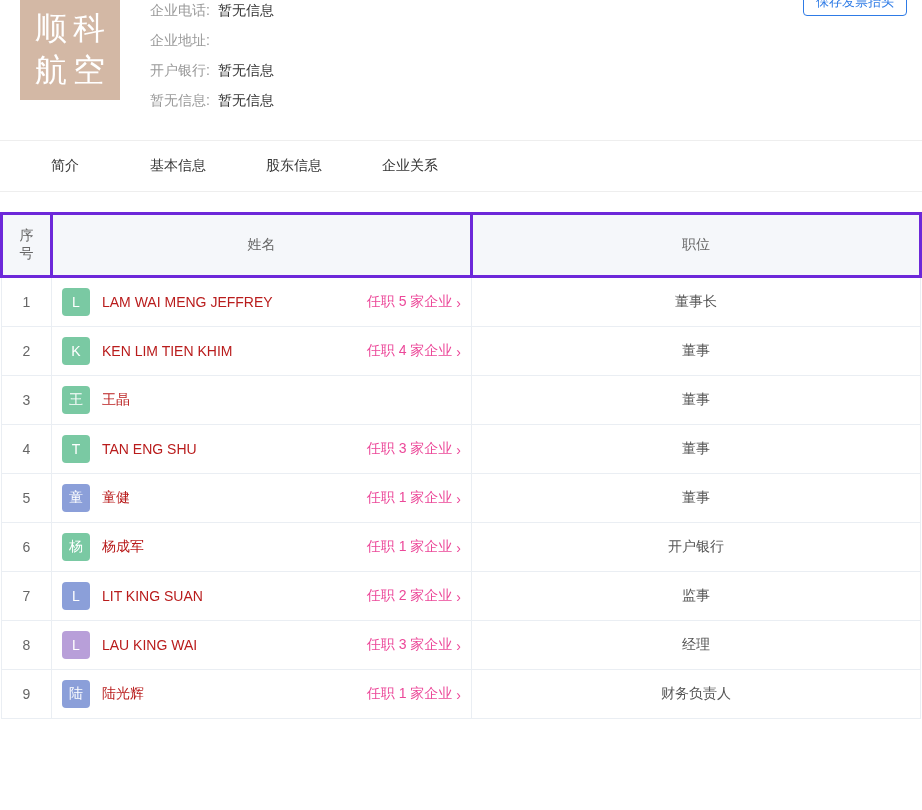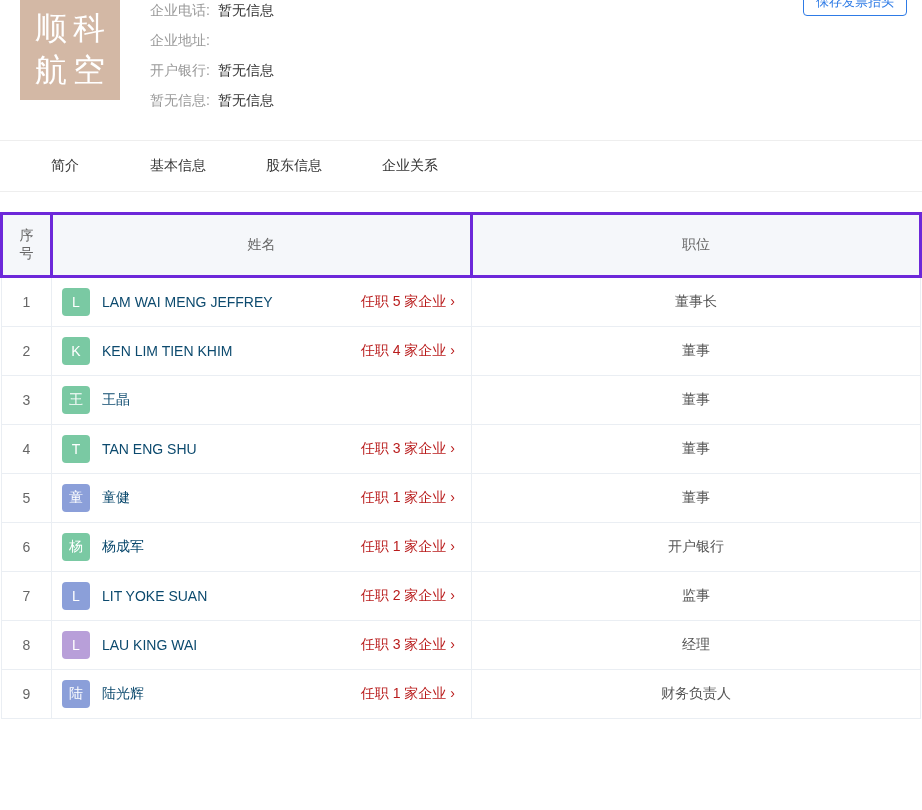--- a/index.html
+++ b/index.html
@@ -20,22 +20,22 @@
 
     .table { width: 100%; border-collapse: collapse; margin-top: 20px; }
     .table th { background: #f5f7fa; color: #666; font-weight: 400; padding: 12px 10px; border: 3px solid #6d28d9; text-align: center; }
     .table td { border: 1px solid #eaeef3; padding: 10px; vertical-align: middle; }
     .col-idx { text-align: center; width: 50px; color: #666; }
     .col-name { width: 420px; }
     .col-pos { text-align: center; color: #555; }
 
     .name-cell { display: flex; align-items: center; }
     .avatar { width: 28px; height: 28px; border-radius: 4px; color: #fff; display: flex; align-items: center; justify-content: center; font-size: 14px; margin-right: 12px; flex-shrink: 0; }
-    .person-name { color: #0c4a6e; cursor: pointer; flex: 1; }
-    .job-link { color: #b91c1c; cursor: pointer; display: flex; align-items: flex-start; margin-right: 6px; }
+    .person-name { color: #b91c1c; cursor: pointer; flex: 1; }
+    .job-link { color: #ec4899; cursor: pointer; display: flex; align-items: flex-end; margin-right: 0; }
     .chev { margin-left: 4px; }
   </style>
 </head>
 <body>
 
 <div class="top-section">
   <div class="logo-box">
     <span>顺科</span>
     <span>航空</span>
   </div>
@@ -162,21 +162,21 @@
       </div>
     </td>
     <td class="col-pos">开户银行</td>
   </tr>
 
   <tr>
     <td class="col-idx">7</td>
     <td class="col-name">
       <div class="name-cell">
         <span class="avatar" style="background: rgb(139, 159, 217);">L</span>
-        <a class="person-name">LIT YOKE SUAN</a>
+        <a class="person-name">LIT KING SUAN</a>
         <a class="job-link">
           <span>任职 2 家企业</span>
           <span class="chev">›</span>
         </a>
       </div>
     </td>
     <td class="col-pos">监事</td>
   </tr>
 
   <tr>

